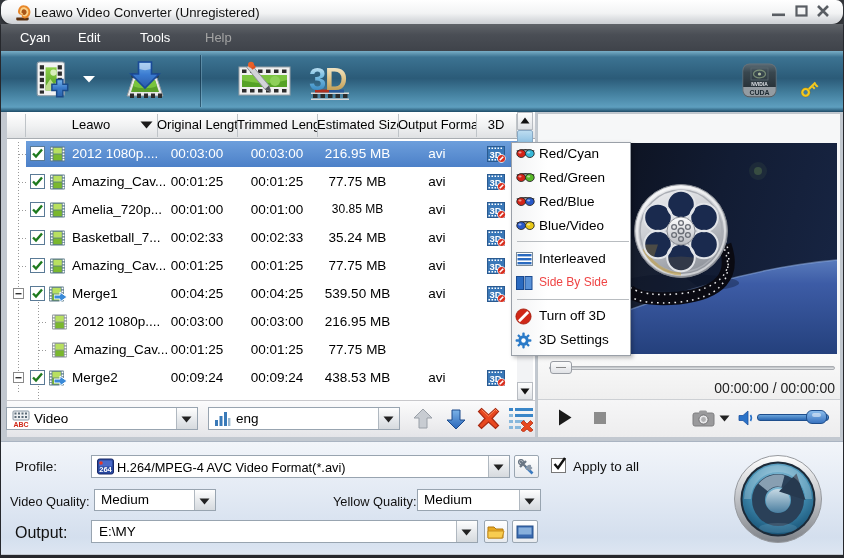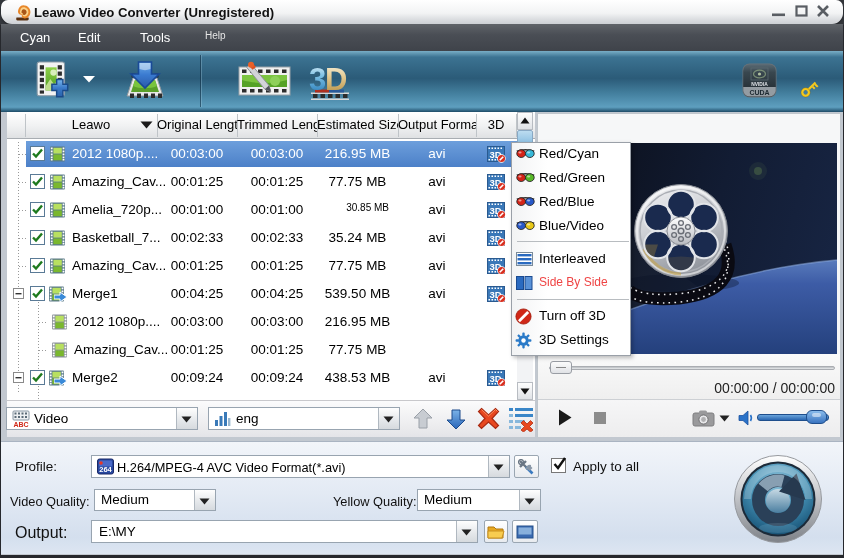--- a/index.html
+++ b/index.html
@@ -8,31 +8,31 @@
 
 <div class="ab" style="left:1px;top:0;width:842px;height:555px;background:#c2c8d0"></div>
 <div class="ab" style="left:0;top:0;width:844px;height:25px;background:#33363b"></div>
 <div class="ab" style="left:1px;top:0px;width:842px;height:24px;border-radius:7px 7px 11px 11px;background:linear-gradient(#ffffff,#f2f3f4 55%,#dcdee1 80%,#cdd0d4);box-shadow:0 1px 2px rgba(0,0,0,0.4)"></div>
 <svg class="ab" style="left:13px;top:3px" width="20" height="20" viewBox="0 0 20 20">
 <path d="M3.5 14.5 Q 2.5 17 4.5 17.5 L 14 17.5 Q 16.5 17 15.5 14.5 Z" fill="#5a3010"></path>
 <path d="M10.2 2.2 C 14.8 2.2 17.6 5.6 17.4 9.2 C 17.2 12.6 14.8 15.4 11.8 15.4 C 9.4 15.4 8.2 13.6 8.8 11.8 C 6.6 12.2 4.8 10.8 5 8.6 C 5.2 5.2 7.2 2.2 10.2 2.2 Z" fill="#e8872a"></path>
 <path d="M10.4 4.2 C 13.6 4.2 15.6 6.6 15.4 9.2 C 15.2 11.6 13.6 13.4 11.6 13.4 C 10 13.4 9.2 12.2 9.6 11 C 8 11.2 6.9 10.2 7 8.7 C 7.2 6.2 8.4 4.2 10.4 4.2 Z" fill="#fbd28a"></path>
 <path d="M10.6 6.2 C 12.6 6.2 13.8 7.7 13.6 9.3 C 13.5 10.8 12.4 11.9 11.2 11.9 C 10.2 11.9 9.7 11.2 10 10.4 C 9 10.5 8.4 9.9 8.5 9 C 8.6 7.4 9.4 6.2 10.6 6.2 Z" fill="#a85618"></path>
 </svg>
-<div class="tx" style="left:34px;top:5px;font-size:13.2px;font-weight:bold;color:#111">Leawo Video Converter (Unregistered)</div>
+<div class="tx" style="left:34px;top:5px;font-size:13.2px;font-weight:normal;color:#111">Leawo Video Converter (Unregistered)</div>
 <svg class="ab" style="left:770px;top:4px" width="66" height="16" viewBox="0 0 66 16">
 <rect x="2" y="9.5" width="13" height="2.6" fill="#595d63"></rect>
 <rect x="26.5" y="2.5" width="10" height="9" fill="none" stroke="#595d63" stroke-width="2.2"></rect>
 <path d="M48 2 L58 12 M58 2 L48 12" stroke="#595d63" stroke-width="2.6" fill="none"></path>
 </svg>
 <div class="ab" style="left:1px;top:24px;width:842px;height:27px;background:linear-gradient(#606469,#4a4e55 40%,#3f434a)"></div>
 <div class="tx" style="left:20px;top:30px;font-size:13px;color:#fff">Cyan</div>
 <div class="tx" style="left:78px;top:30px;font-size:13px;color:#fff">Edit</div>
 <div class="tx" style="left:140px;top:30px;font-size:13px;color:#fff">Tools</div>
-<div class="tx" style="left:205px;top:30px;font-size:10px;color:#e5e5e5">Help</div>
+<div class="tx" style="left:205px;top:30px;font-size:13px;color:#a3a3a3">Help</div>
 <div class="ab" style="left:1px;top:51px;width:842px;height:61px;background:linear-gradient(#79aec6,#3c7392 10%,#2b5b78 45%,#44809f 70%,#5e9fbf 92%,#1d4a66)"></div>
 <div class="ab" style="left:200px;top:55px;width:1px;height:52px;background:rgba(12,40,60,0.55)"></div>
 <div class="ab" style="left:201px;top:55px;width:1px;height:52px;background:rgba(160,200,220,0.35)"></div>
 <svg class="ab" style="left:36px;top:61px" width="36" height="40" viewBox="0 0 34 38">
 <rect x="1" y="1" width="26" height="32" rx="2" fill="#f2f2f2" stroke="#8a9aa6" stroke-width="1"></rect>
 <g fill="#2c2c2c">
 <rect x="3.5" y="4" width="4" height="4"></rect>
       <rect x="3.5" y="10" width="4" height="4"></rect>
       <rect x="3.5" y="16" width="4" height="4"></rect>
       <rect x="3.5" y="22" width="4" height="4"></rect>
@@ -295,21 +295,21 @@
       <rect x="13.6" y="7.5" width="1.8" height="1.8"></rect>
       <rect x="13.6" y="10.5" width="1.8" height="1.8"></rect>
       <rect x="13.6" y="13" width="1.8" height="1.5"></rect>
     </g>
 <rect x="4.4" y="1.8" width="8.4" height="5.8" fill="#b8e060"></rect>
 <rect x="4.4" y="8.4" width="8.4" height="5.8" fill="#7ab82e"></rect>
 </svg>
 <div class="tx" style="left:72px;top:202px;font-size:13.5px;color:#000">Amelia_720p...</div>
 <div class="ab" style="left:157px;top:202px;width:80px;text-align:center;font-size:13.5px;color:#000">00:01:00</div>
 <div class="ab" style="left:237px;top:202px;width:80px;text-align:center;font-size:13.5px;color:#000">00:01:00</div>
-<div class="ab" style="left:308px;top:202px;width:81px;text-align:right;font-size:10px;color:#000">30.85 MB</div>
+<div class="ab" style="left:317px;top:202px;width:81px;text-align:center;font-size:12px;color:#000">30.85 MB</div>
 <div class="ab" style="left:398px;top:202px;width:78px;text-align:center;font-size:13.5px;color:#000">avi</div>
 <svg class="ab" style="left:487px;top:202px" width="20" height="18" viewBox="0 0 20 18">
 <rect x="0.5" y="0.5" width="17" height="15" fill="#3a78b8" stroke="#2a5a90" stroke-width="1"></rect>
 <g fill="#fff">
       <rect x="1.5" y="1.5" width="1.5" height="1.5"></rect>
       <rect x="4.5" y="1.5" width="1.5" height="1.5"></rect>
       <rect x="7.5" y="1.5" width="1.5" height="1.5"></rect>
       <rect x="10.5" y="1.5" width="1.5" height="1.5"></rect>
       <rect x="13.5" y="1.5" width="1.5" height="1.5"></rect>
 <rect x="1.5" y="13" width="1.5" height="1.5"></rect>

